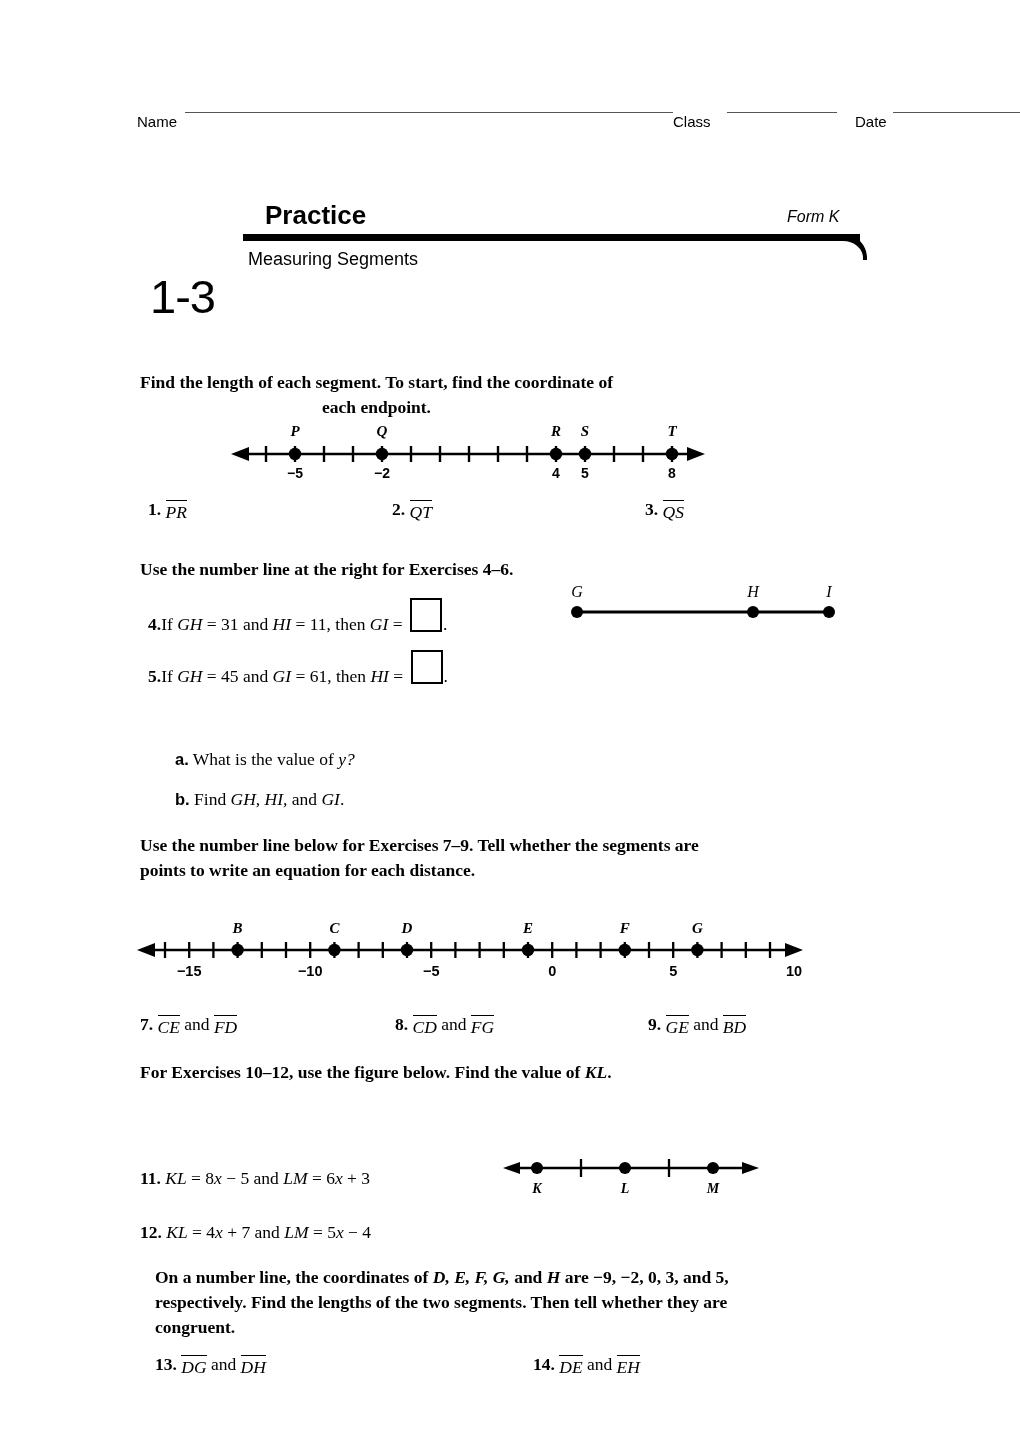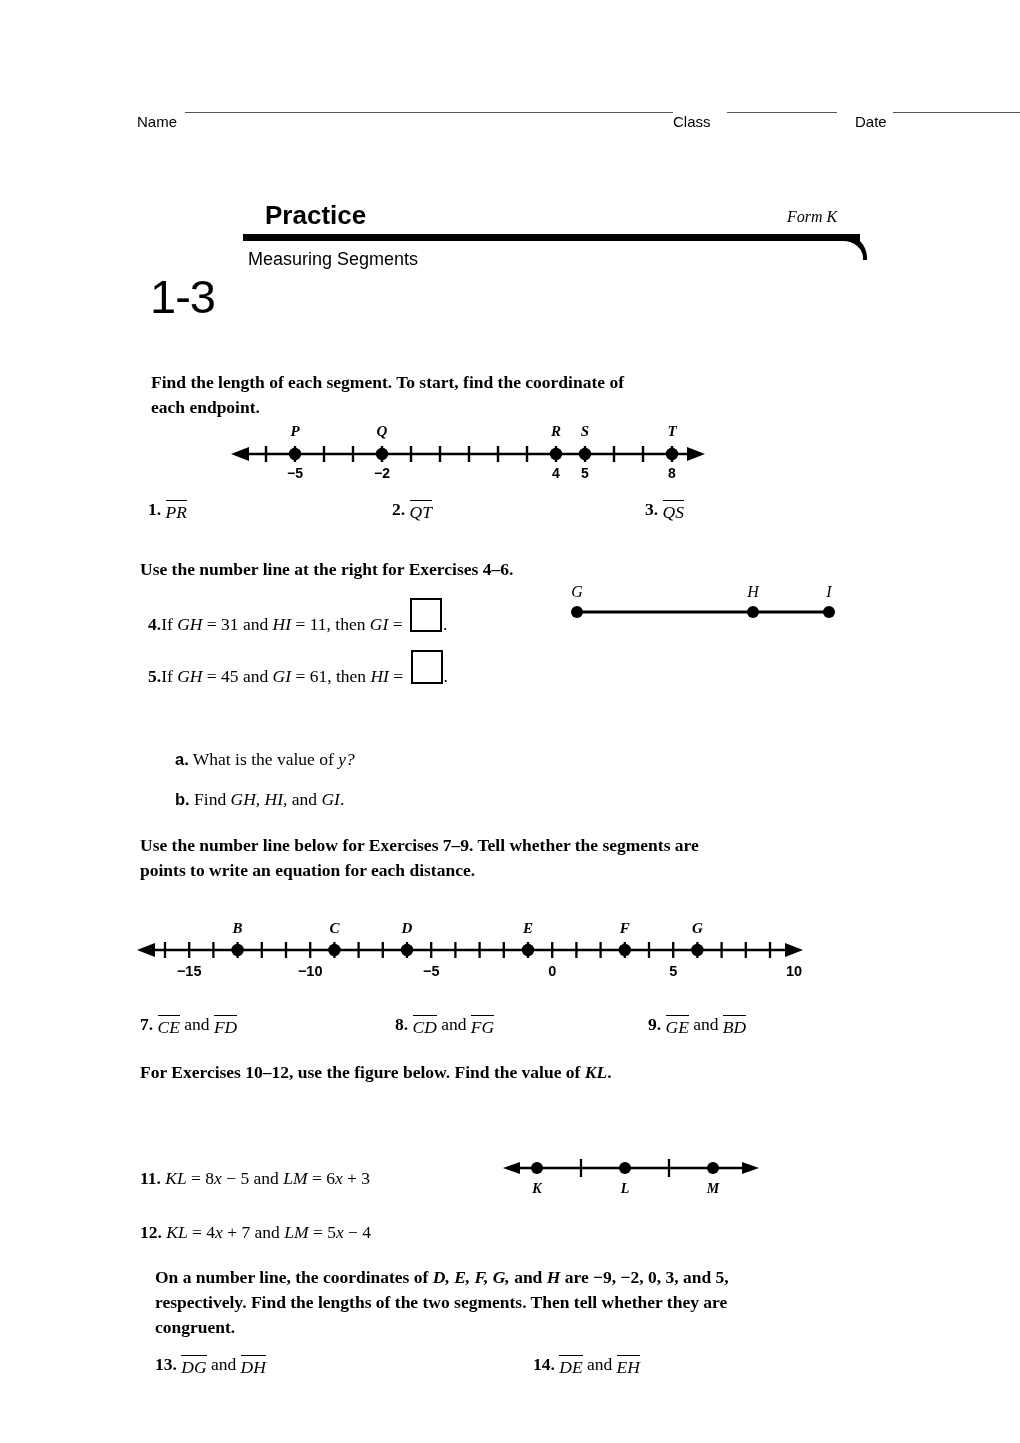--- a/index.html
+++ b/index.html
@@ -54,21 +54,21 @@
     top: 200px;
     font-family: "Liberation Sans", sans-serif;
     font-weight: bold;
     font-size: 26px;
     letter-spacing: 0px;
   }
   .form-k {
     position: absolute;
     left: 787px;
     top: 208px;
-    font-family: Liberation Serif, serif;
+    font-family: Liberation Sans, sans-serif;
     font-style: italic;
     font-size: 16px;
   }
   .banner-rule {
     position: absolute;
     left: 243px;
     top: 234px;
     width: 617px;
     height: 7px;
     background: #000;
@@ -183,21 +183,21 @@
     <div class="idlabel lbl-date">Date</div>
   </div>
 
   <div class="practice-title">Practice</div>
   <div class="form-k">Form K</div>
   <div class="banner-rule"></div>
   <div class="banner-curve"></div>
   <div class="lesson-sub">Measuring Segments</div>
   <div class="lesson-num">1-3</div>
 
-  <div class="instr" style="left:151px; top:370px;">
+  <div class="instr" style="left:140px; top:370px;text-align:center;">
     <div>Find the length of each segment. To start, find the coordinate of</div>
     <div>each endpoint.</div>
   </div>
 
   <div class="figure" style="left:225px; top:418px;">
     <svg width="490" height="62" viewBox="0 0 490 62">
 
       <line x1="18" y1="36" x2="468" y2="36" stroke="#000" stroke-width="2.6"></line>
 
       <polygon points="6,36 24,29 24,43" fill="#000"></polygon>

